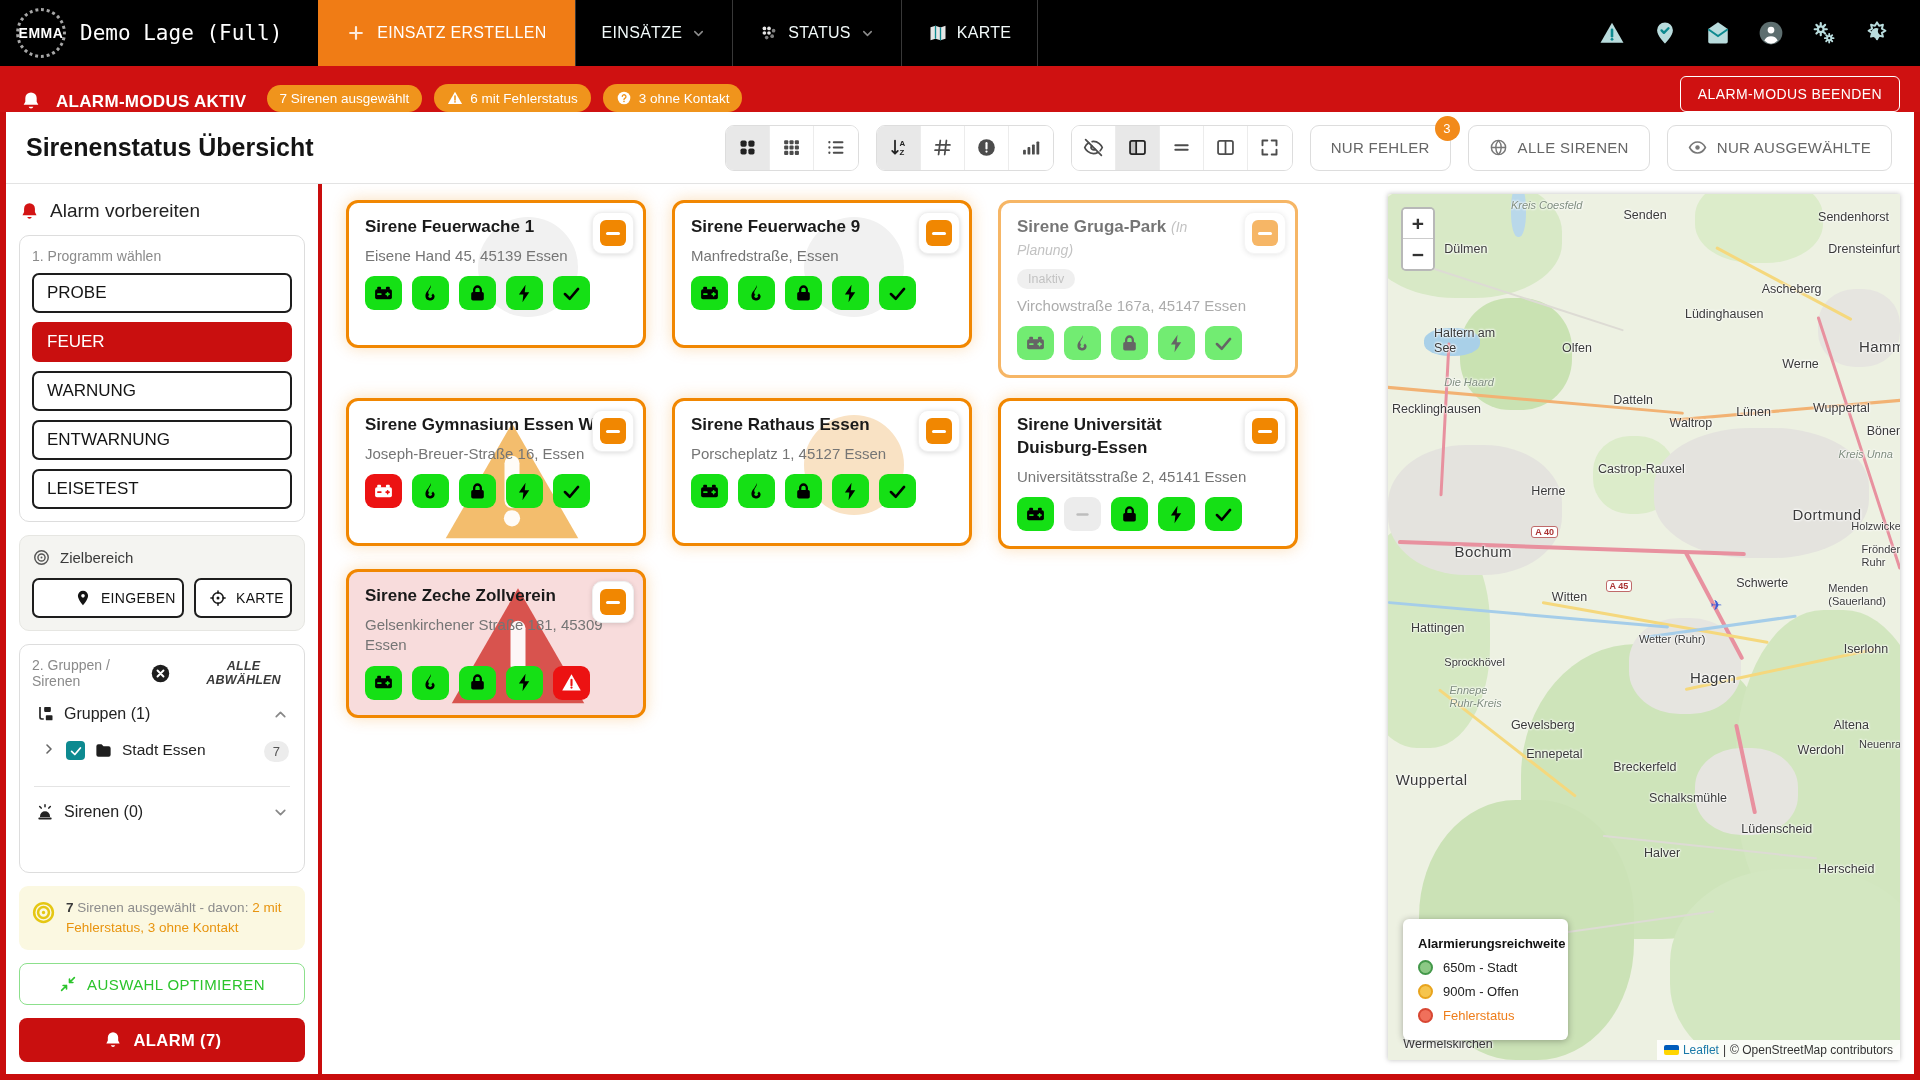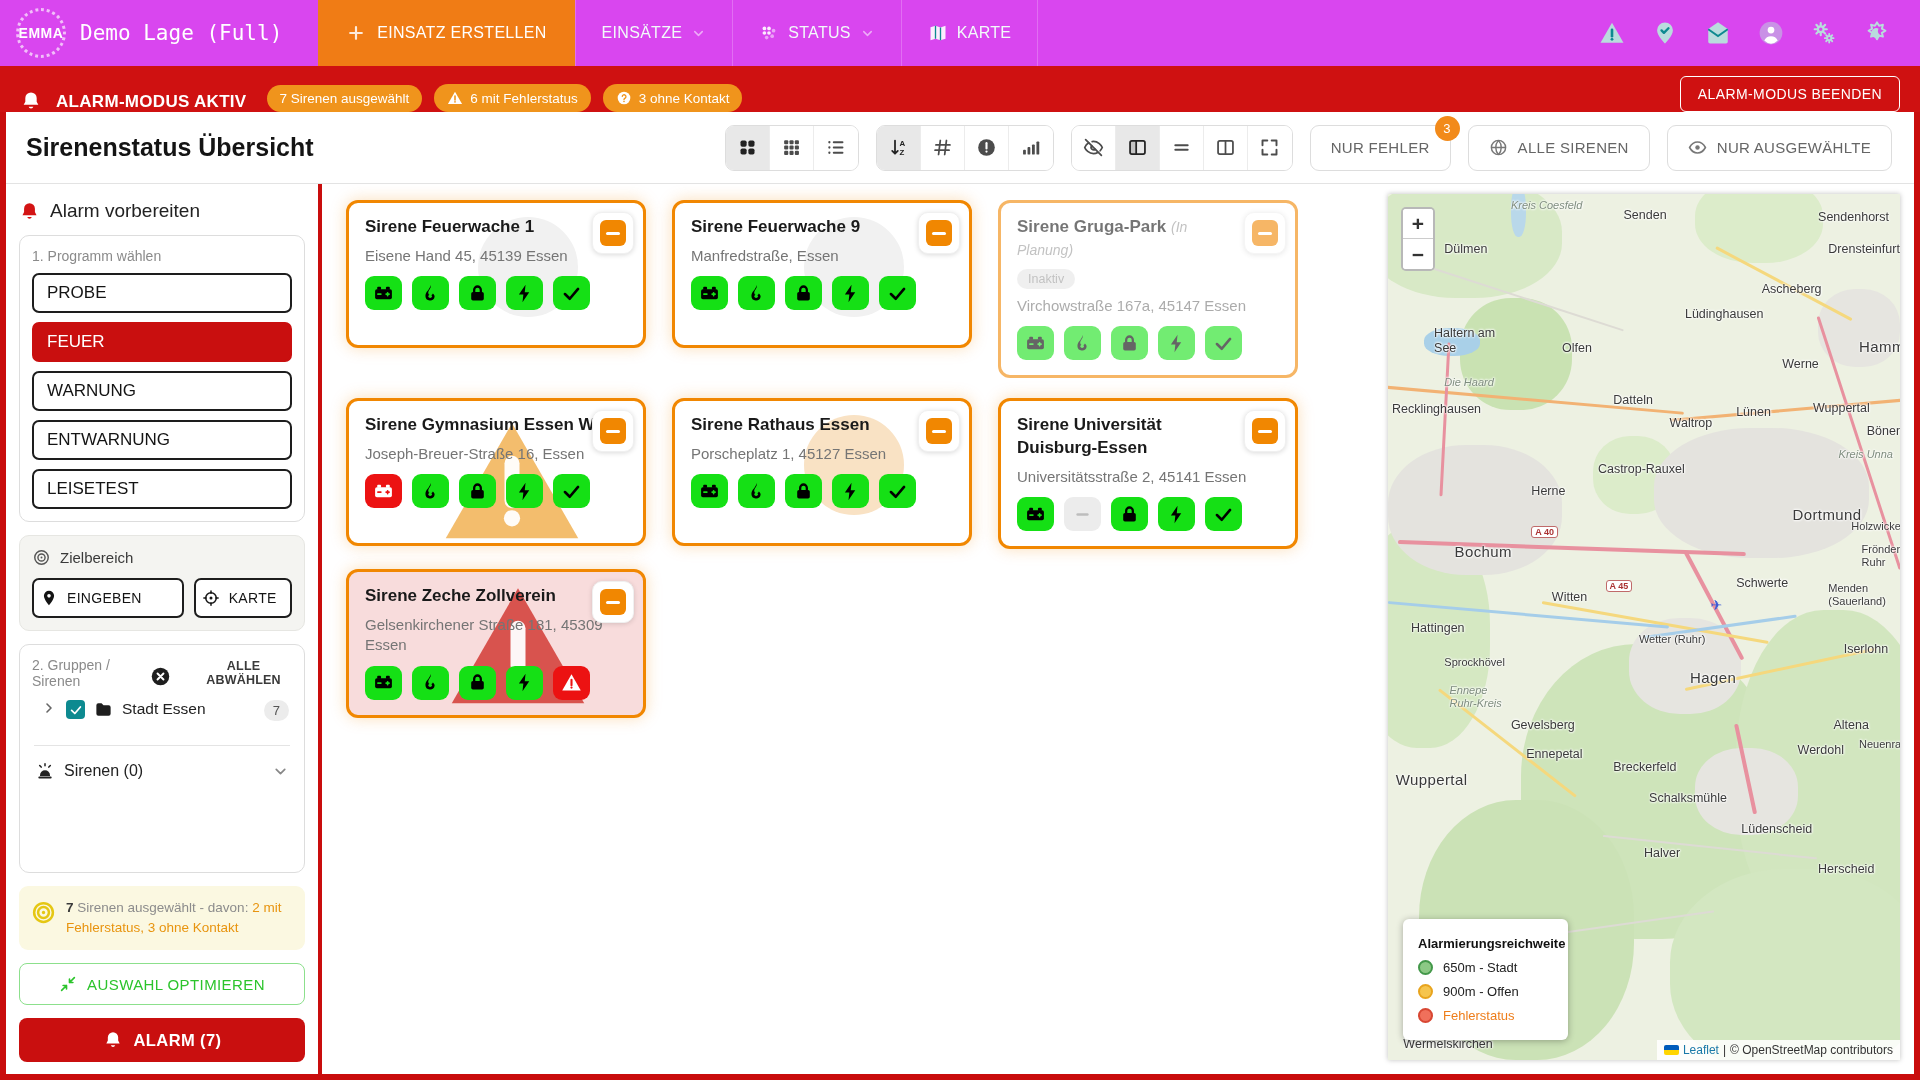--- a/index.html
+++ b/index.html
@@ -4,21 +4,21 @@
 <style>
   * { margin:0; padding:0; box-sizing:border-box; }
   html,body { width:1920px; height:1080px; overflow:hidden; background:#fff;
     font-family:"Liberation Sans", sans-serif; }
   button { font-family:"Liberation Sans", sans-serif; cursor:pointer; }
   .ic { display:inline-flex; width:20px; height:20px; flex:none; }
   .ic svg { width:100%; height:100%; }
   .cut { stroke:#fff; } .cutf { fill:#fff; }
 
   
-  .navbar { height:66px; background:#d946ef; display:flex; align-items:stretch; color:#fff; }
+  .navbar { height:66px; background:#000000; display:flex; align-items:stretch; color:#fff; }
   .logo-wrap { display:flex; align-items:center; gap:14px; padding:0 20px 0 16px; }
   .logo-circle { width:50px; height:50px; border-radius:50%; border:3px dotted rgba(255,255,255,.65);
     display:flex; align-items:center; justify-content:center; font-weight:bold; font-size:14px; letter-spacing:.5px; }
   .app-title { font-family:"DejaVu Sans Mono", monospace; font-size:21px; }
   .nav-cta { border:none; display:flex; align-items:center; gap:11px; padding:0 28px; font-size:16px; color:#fff; letter-spacing:.3px; }
   .nav-cta.create { background:#f07c15; margin-left:16px; }
   .nav-cta.create .ic { color:rgba(255,255,255,.85); }
   .nav-cta.message { background:#f3ef0e; color:#151515; }
   .nav-cta.message .ic { color:#151515; }
   .nav-items { display:flex; align-items:stretch; }
@@ -73,27 +73,27 @@
   .panel { border:1px solid #ddd; border-radius:10px; padding:12px; background:#fff; }
   .panel-label { color:#8a8a8a; font-size:14px; }
   .prog-btn { display:block; width:100%; border:2px solid #1d1d1d; border-radius:7px; background:#fff; font-size:17px;
     padding:8px 13px; text-align:left; margin-top:9px; color:#141414; }
   .prog-btn.selected { background:#c90f0f; border-color:#c90f0f; color:#fff; }
   .panel.gray { background:#f4f4f1; border-color:#e6e6e2; }
   .target-label { display:flex; gap:9px; align-items:center; color:#3a3a3a; font-size:15px; }
   .target-label .ic { color:#555; width:19px; height:19px; }
   .target-btns { display:flex; gap:10px; margin-top:11px; }
   .target-btn { border:2px solid #1d1d1d; border-radius:7px; background:#fff; padding:9px 6px; font-size:14px;
-    display:flex; align-items:center; justify-content:flex-start; gap:9px; color:#141414; flex:1; letter-spacing:.3px; }
+    display:flex; align-items:center; justify-content:flex-end; gap:9px; color:#141414; flex:1; letter-spacing:.3px; }
   .target-btn.wide { flex:1.65; }
   .target-btn .ic { width:18px; height:18px; color:#141414; }
   .panel.groups { flex:1; display:flex; flex-direction:column; min-height:0; }
   .groups-head { display:flex; justify-content:space-between; align-items:center; }
-  .deselect-btn { display:flex; gap:24px; align-items:flex-end; background:none; border:none; font-size:12.5px; font-weight:bold;
-    color:#3a3a3a; letter-spacing:.2px; }
+  .deselect-btn { display:flex; gap:24px; align-items:center; background:none; border:none; font-size:12.5px; font-weight:bold;
+    color:#3a3a3a; letter-spacing:.2px;font-style:italic; }
   .deselect-btn .ic { width:21px; height:21px; color:#1e1e1e; }
   .tree-head { display:flex; align-items:center; gap:9px; font-size:16px; color:#222; padding:15px 3px 6px; cursor:pointer; }
   .tree-head .ic { color:#222; width:20px; height:20px; }
   .tree-head .chev { margin-left:auto; color:#888; width:17px; height:17px; }
   .tree-item { display:flex; gap:9px; padding:11px 3px 10px 9px; font-size:15.5px; color:#222; cursor:pointer; }
   .tree-item .chev { width:16px; height:16px; color:#666; }
   .checkbox { width:19px; height:19px; border-radius:4px; background:#0d8a90; display:inline-flex; align-items:center; justify-content:center; flex:none; }
   .checkbox .ic { width:14px; height:14px; color:#fff; }
   .tree-item .folder { color:#1e1e1e; width:19px; height:19px; }
   .count-badge { margin-left:auto; background:#ececec; color:#555; border-radius:12px; padding:3px 9px; font-size:13px; }
@@ -516,20 +516,35 @@
             <span class="panel-label">2. Gruppen / Sirenen</span>
             <button class="deselect-btn">
               <span class="ic">
                   <svg viewBox="0 0 24 24">
                     <circle cx="12" cy="12" r="10" fill="currentColor"></circle>
                     <path d="m8.6 8.6 6.8 6.8M15.4 8.6l-6.8 6.8" class="cut" stroke-width="2.2" stroke-linecap="round" fill="none"></path>
                   </svg>
                 </span>
               <span>ALLE ABWÄHLEN</span>
             </button>
+          </div>
+          <div class="tree-head">
+            <span class="ic">
+                <svg viewBox="0 0 24 24" stroke="currentColor" stroke-width="2" fill="none">
+                  <path d="M6 3.5V16a2 2 0 0 0 2 2h2.5"></path>
+                  <rect x="11" y="3.5" width="8" height="6" rx="1" fill="currentColor" stroke="none"></rect>
+                  <rect x="13" y="13.5" width="8" height="6" rx="1" fill="currentColor" stroke="none"></rect>
+                </svg>
+              </span>
+            <span>Gruppen (1)</span>
+            <span class="ic chev">
+                <svg viewBox="0 0 24 24">
+                  <path d="M6 15l6-6 6 6" stroke="currentColor" stroke-width="2.4" fill="none" stroke-linecap="round" stroke-linejoin="round"></path>
+                </svg>
+              </span>
           </div>
           <div class="tree-item">
             <span class="ic chev">
                 <svg viewBox="0 0 24 24">
                   <path d="M9 6l6 6-6 6" stroke="currentColor" stroke-width="2.4" fill="none" stroke-linecap="round" stroke-linejoin="round"></path>
                 </svg>
               </span>
             <span class="checkbox checked">
               <span class="ic">
                   <svg viewBox="0 0 24 24" stroke="currentColor" stroke-width="3" fill="none" stroke-linecap="round" stroke-linejoin="round">

